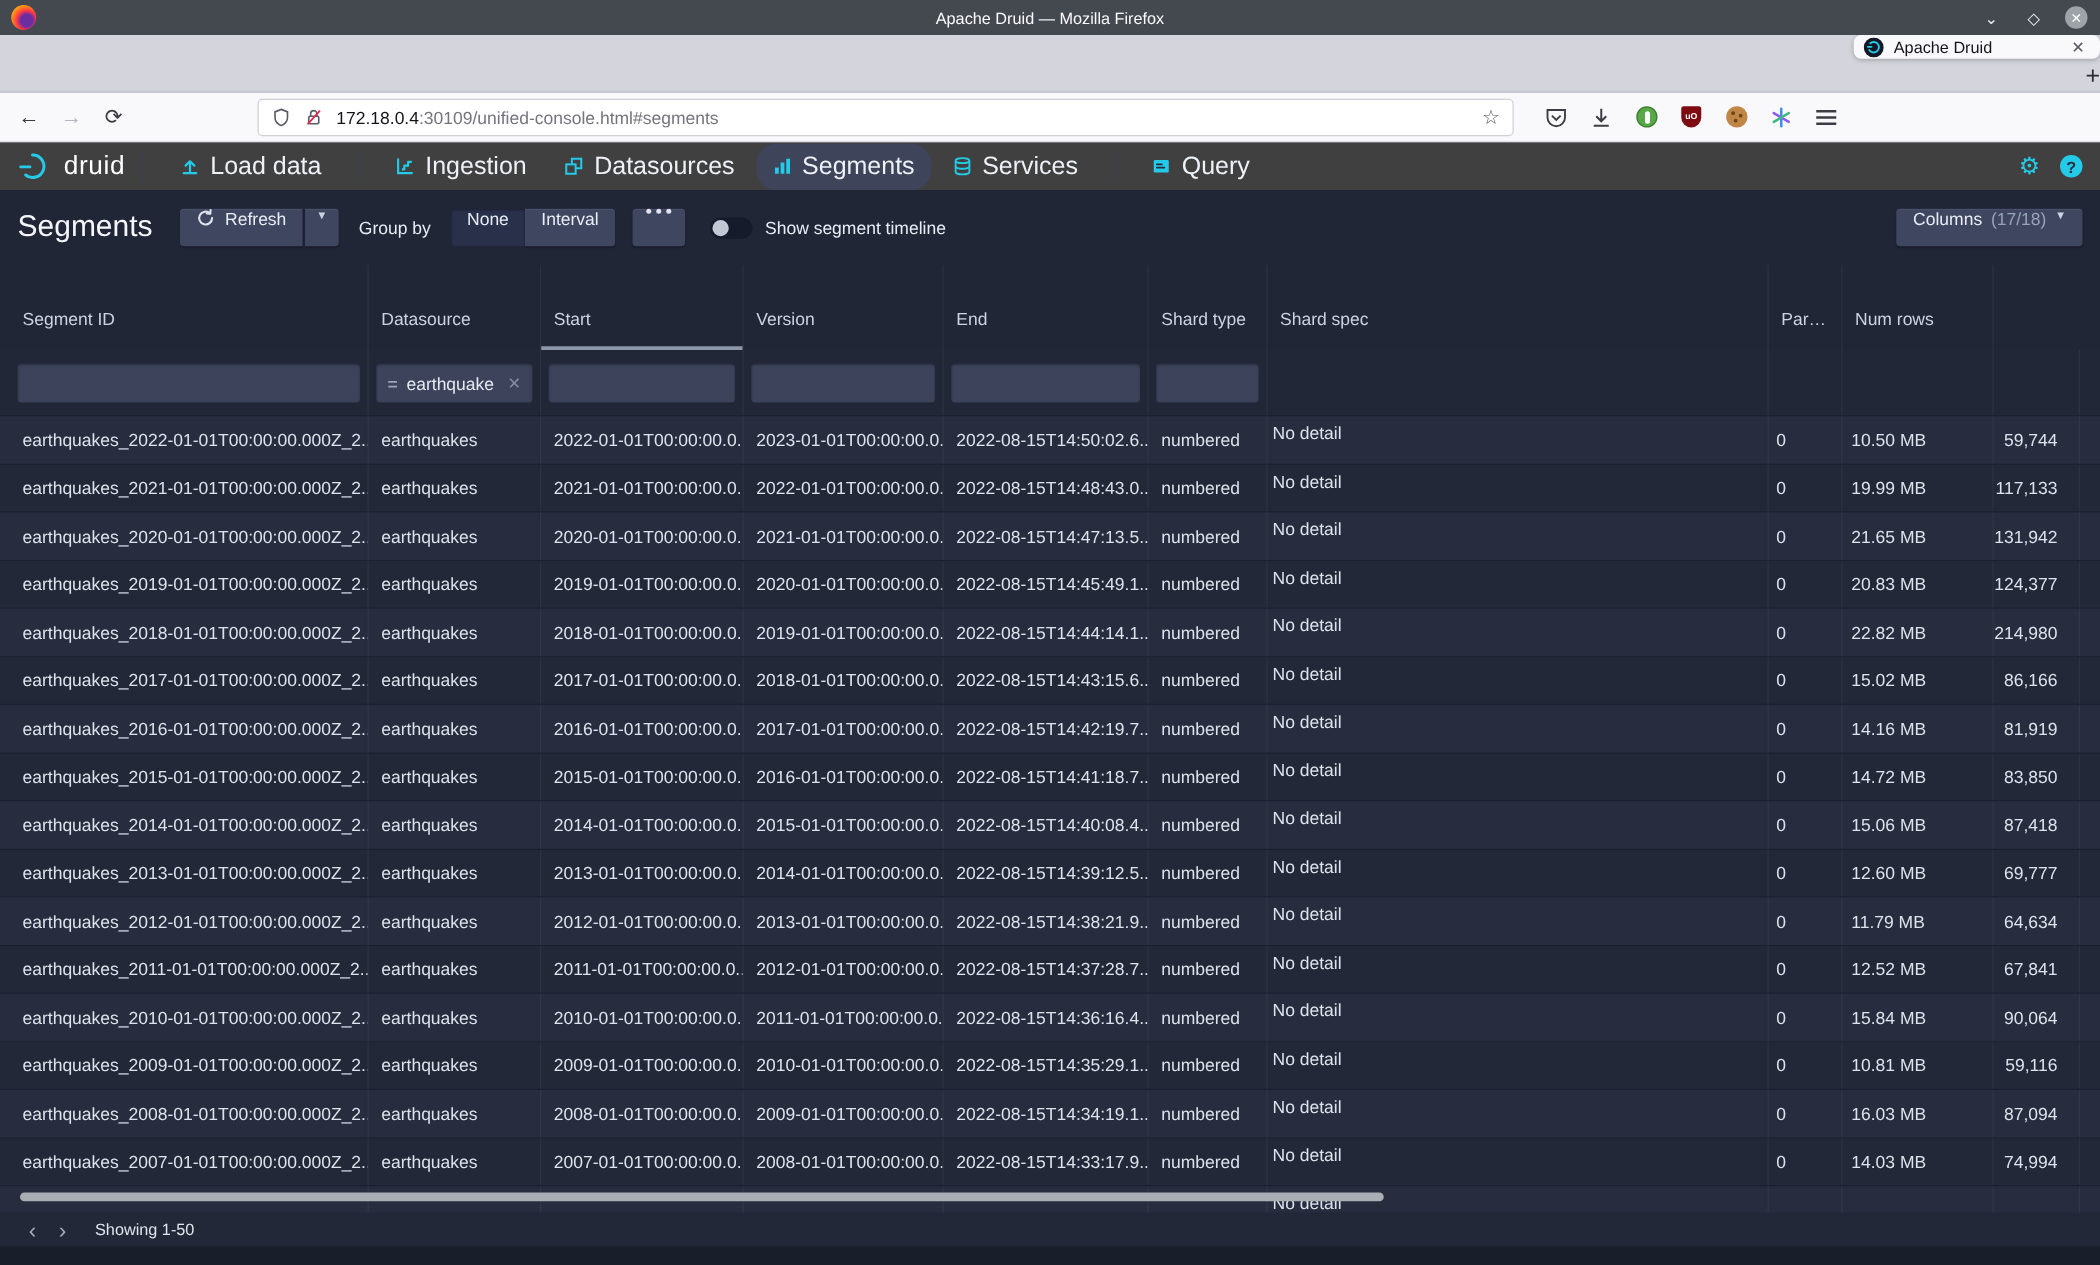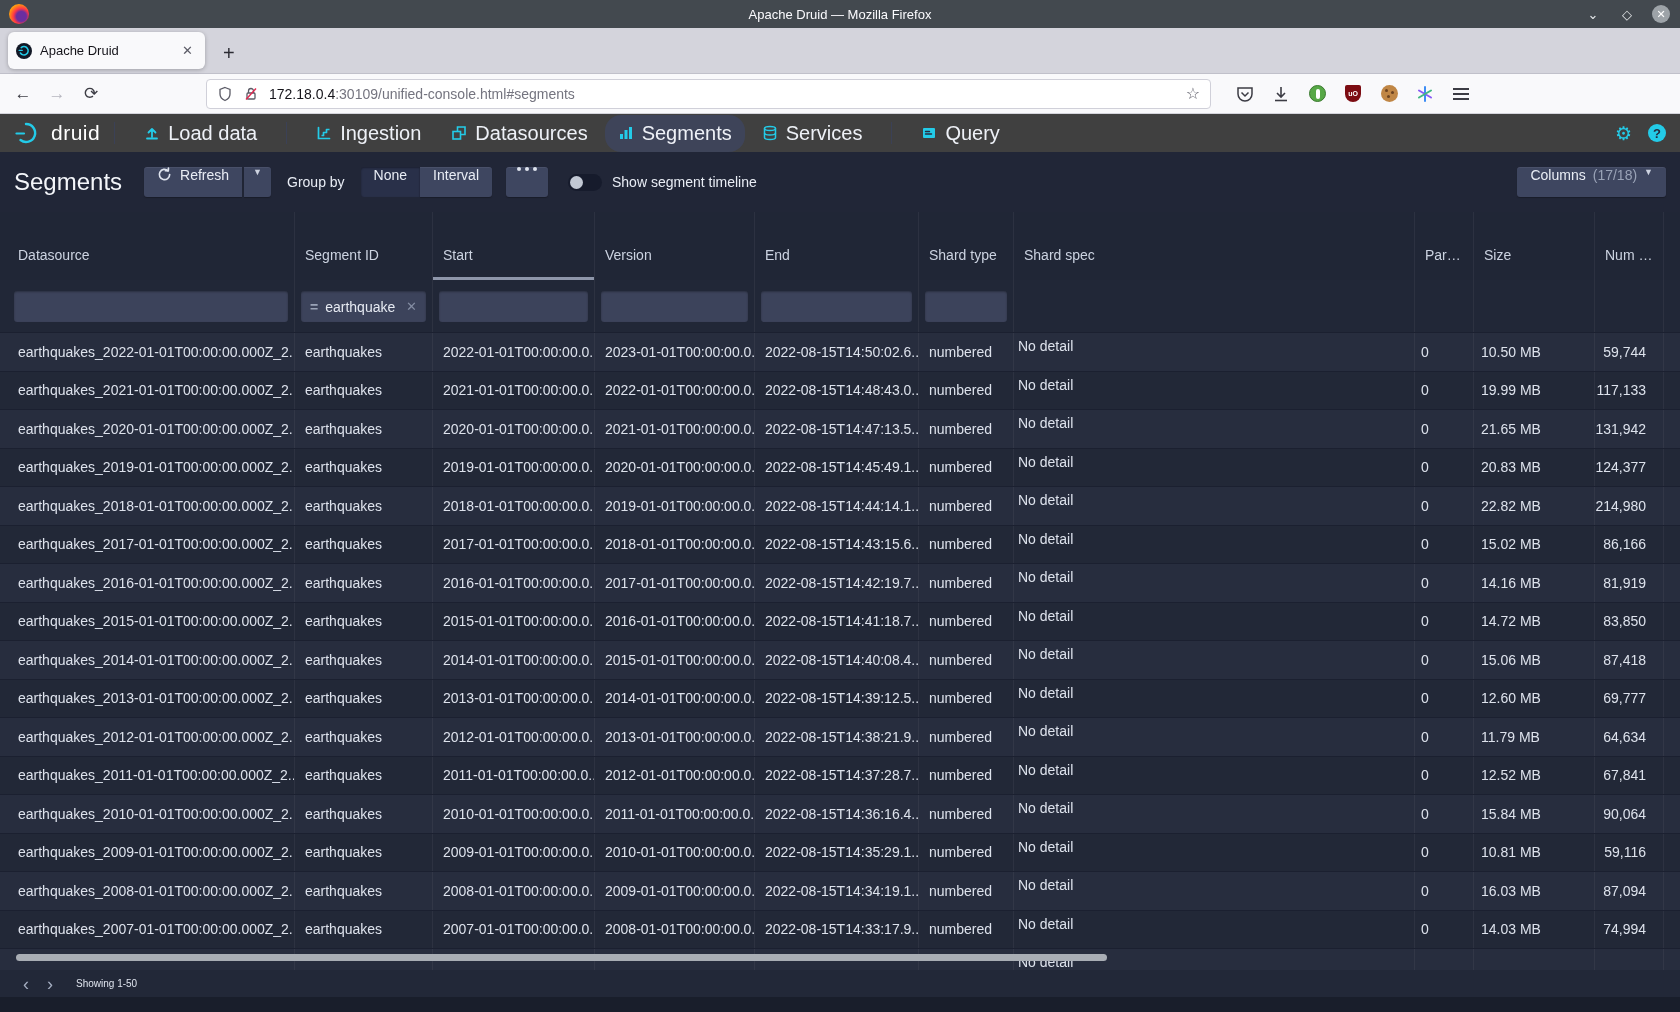--- a/index.html
+++ b/index.html
@@ -10,21 +10,21 @@
   
   .titlebar { height:28px; background:#43494f; display:flex; align-items:center; position:relative; }
   .ff-logo { width:20px; height:20px; border-radius:50%; margin-left:9px;
     background: radial-gradient(circle at 62% 62%, #6a2ea0 0 28%, #ff3647 45%, #ff980e 70%, #ffd567 100%); }
   .window-title { position:absolute; left:0; right:0; text-align:center; color:#fbfbfe; font-size:13px; }
   .win-controls { position:absolute; right:10px; top:0; height:28px; display:flex; align-items:center; gap:16px; }
   .win-glyph { color:#e7eaec; font-size:13px; width:18px; height:18px; display:flex; align-items:center; justify-content:center; }
   .win-close { background:#9da3a8; border-radius:50%; color:#fff; font-size:11px; }
 
   
-  .tabbar { height:46px; background:#d4d4dc; display:flex; align-items:flex-end; border-bottom:1px solid #c0c0ca; }
+  .tabbar { height:46px; background:#d4d4dc; display:flex; align-items:flex-end; border-bottom:1px solid #c0c0ca;flex-direction:column; }
   .tab { width:197px; height:37px; margin:0 0 4px 8px; background:#f9f9fb; border-radius:6px;
     box-shadow:0 1px 4px rgba(0,0,0,.25); display:flex; align-items:center; padding:0 8px; }
   .tab-title { flex:1; font-size:13px; color:#15141a; margin-left:8px; white-space:nowrap; overflow:hidden; }
   .tab-close { color:#5b5b66; font-size:13px; padding:2px 4px; }
   .newtab { font-size:20px; color:#2b2b33; margin:0 0 10px 18px; line-height:20px; }
 
   
   .toolbar { height:40px; background:#f9f9fb; display:flex; align-items:center; border-bottom:1px solid #d4d4db; }
   .nav-glyph { font-size:17px; color:#3c3c44; width:30px; text-align:center; }
   .nav-glyph.disabled { color:#b6b6bf; }
@@ -105,21 +105,21 @@
   .cell.col-num_rows { justify-content:flex-end; padding-right:17px; }
   .cell.col-partition { padding-left:6px; }
   .cell.col-size { padding-left:7px; }
 
   .table-bottom { position:relative; height:21px; overflow:hidden; }
   .hscroll-thumb { position:absolute; left:16px; top:5px; width:1091px; height:7px; border-radius:4px; background:#a9aeb5; z-index:3; }
 
   
   .pagination { height:27px; background:#222838; display:flex; align-items:center; padding-left:14px; }
   .pg-btn { color:#a4adc0; font-size:18px; padding:0 9px; line-height:18px; }
-  .showing { color:#dfe4ee; font-size:10px; margin-left:14px; }
+  .showing { color:#dfe4ee; font-size:13px; margin-left:14px; }
   .bottom-strip { height:15px; background:#191e2b; }
 
   svg { display:block; }
 </style>
 </head>
 <body>
 
 <div id="app">
 
   <div class="titlebar">
@@ -308,45 +308,42 @@
     <div class="btn columns-btn">
       <span>Columns</span>
       <span class="muted">(17/18)</span>
       <span class="caret-glyph">▼</span>
     </div>
   </div>
 
   <div class="table">
     <div class="grid hrow" id="thead">
         <div class="hcell">
+          <span>Segment ID</span>
+        </div>
+        <div class="hcell">
           <span>Datasource</span>
-        </div>
-        <div class="hcell">
-          <span>Segment ID</span>
         </div>
         <div class="hcell sorted">
           <span>Start</span>
         </div>
         <div class="hcell">
           <span>Version</span>
         </div>
         <div class="hcell">
           <span>End</span>
         </div>
         <div class="hcell">
           <span>Shard type</span>
         </div>
         <div class="hcell">
           <span>Shard spec</span>
         </div>
         <div class="hcell">
           <span>Partition</span>
-        </div>
-        <div class="hcell">
-          <span>Size</span>
         </div>
         <div class="hcell">
           <span>Num rows</span>
         </div>
       </div>
     <div class="grid frow" id="tfilter">
         <div class="fcell">
           <div class="fbox"></div>
         </div>
         <div class="fcell">

